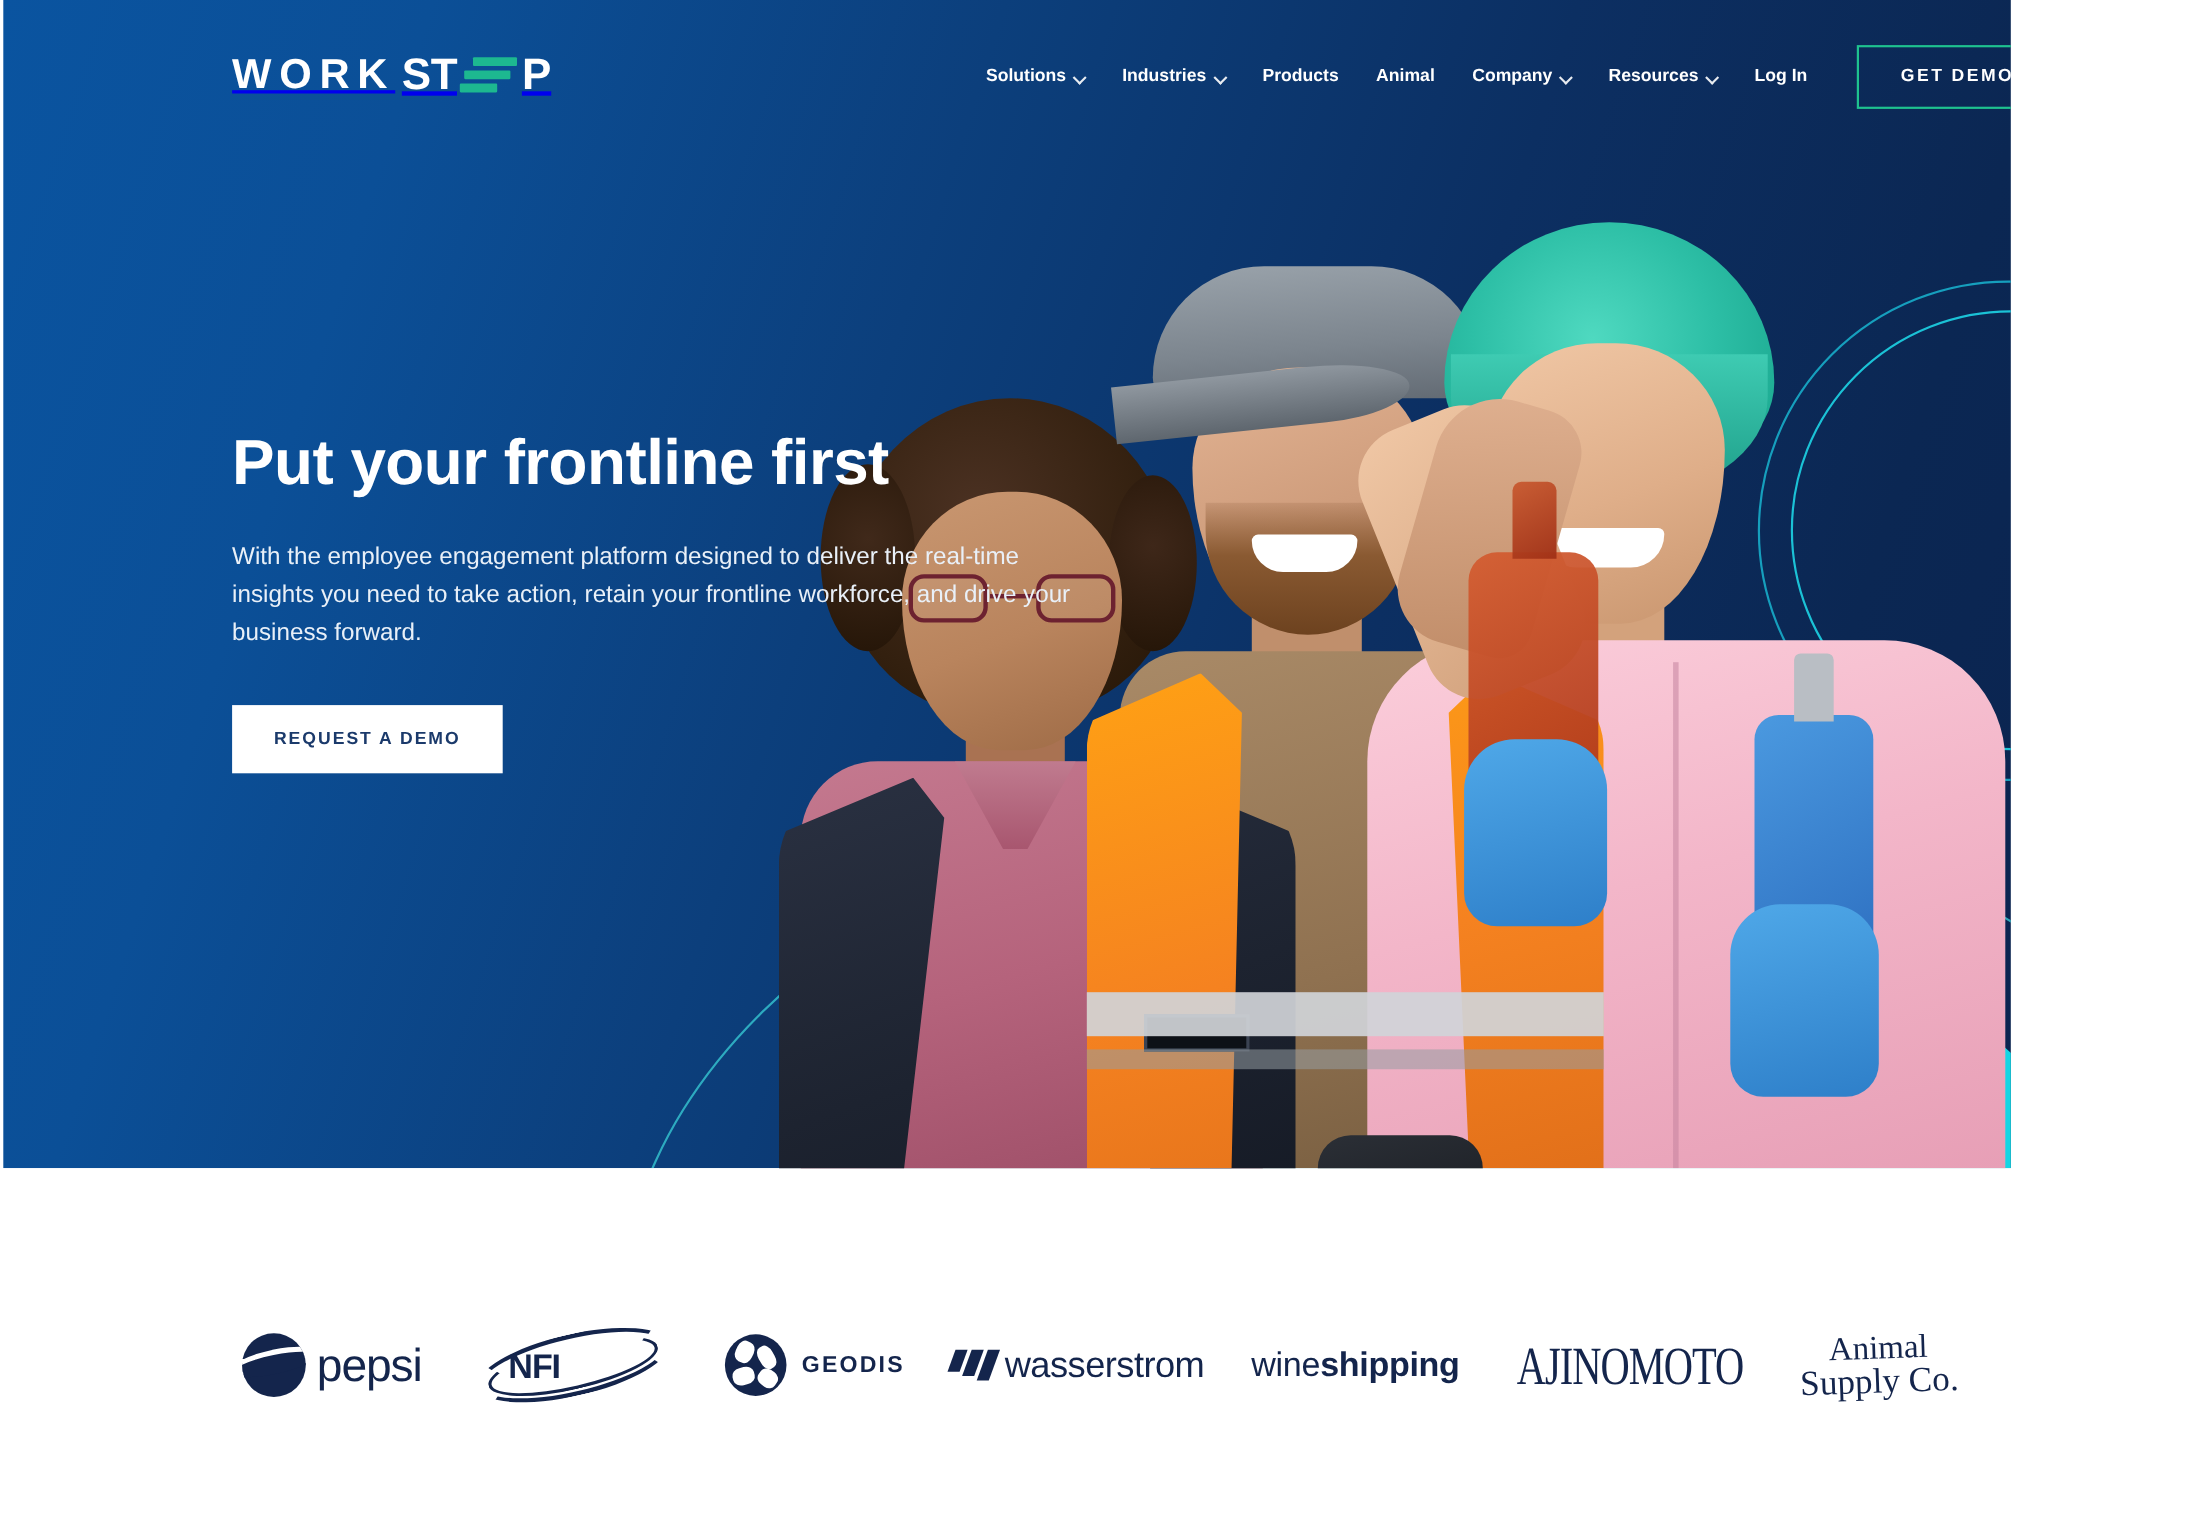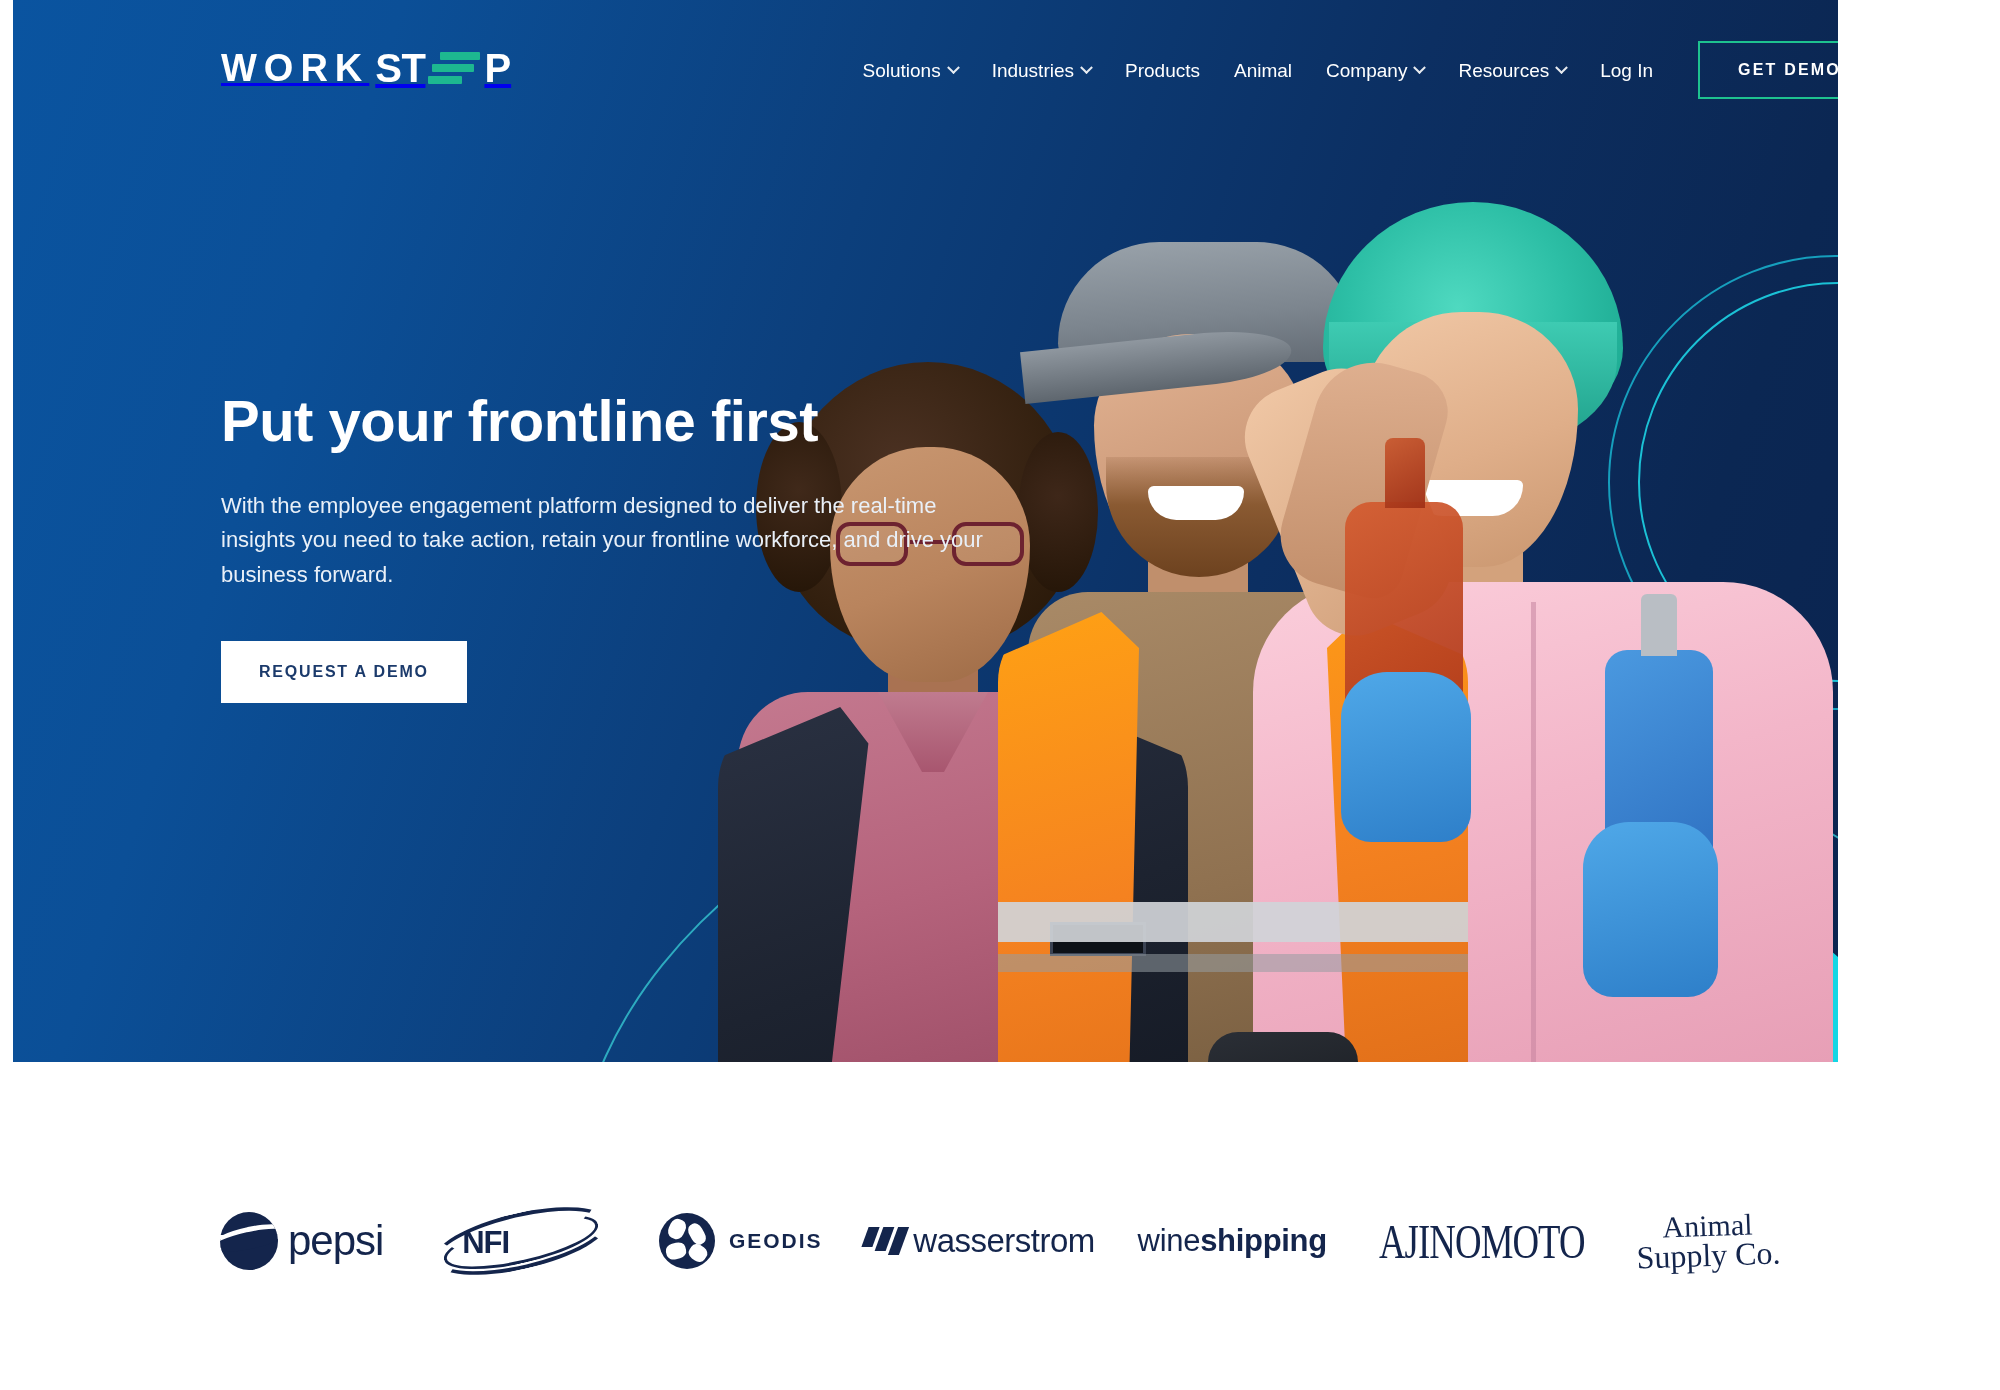--- a/index.html
+++ b/index.html
@@ -10,21 +10,21 @@
     background: #ffffff;
     font-family: "Liberation Sans", sans-serif;
     -webkit-font-smoothing: antialiased;
   }
 
   .page { position: relative; width: 2000px; height: 1390px; background: #fff; }
 
   
   .hero {
     position: absolute;
-    left: 13px; top: 0;
+    left: 3px; top: 0;
     width: 1825px; height: 1062px;
     overflow: hidden;
     background: linear-gradient(108deg, #0A54A0 0%, #0B4F97 18%, #0C3F7C 42%, #0C2F62 66%, #0B2753 86%, #0B2450 100%);
   }
 
   
   .blob {
     position: absolute;
     left: 700px; top: 780px;
     width: 1300px; height: 900px;
@@ -276,22 +276,22 @@
   .logo-e span:nth-child(3) { top: 25px; left: 0px;  width: 34px; }
   .logo-p {
     color: #ffffff; font-size: 40px; font-weight: 800; line-height: 1; margin-left: 2px;
   }
 
   .nav {
     position: absolute; right: 132px; top: 48px;
     display: flex; align-items: center; gap: 0px; height: 44px;
   }
   .nav-item {
-    color: #ffffff; font-size: 19px; font-weight: 400;
-    padding: 0 17px; display: flex; align-items: center; gap: 8px;
+    color: #ffffff; font-size: 16px; font-weight: 700;
+    padding: 0 17px; display: flex; align-items: flex-end; gap: 8px;
     cursor: pointer; white-space: nowrap; line-height: 1;
   }
   .chev {
     display:inline-block; width: 9px; height: 9px;
     border-right: 2px solid #ffffff; border-bottom: 2px solid #ffffff;
     transform: rotate(45deg) translate(-2px,-2px);
     opacity: .9;
   }
   .btn-demo {
     margin-left: 28px;

